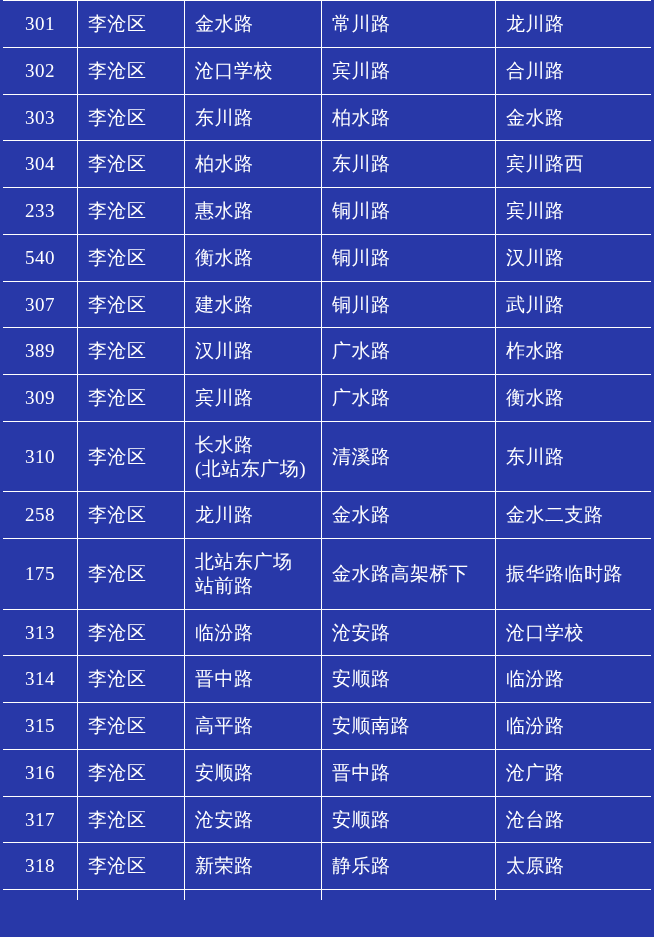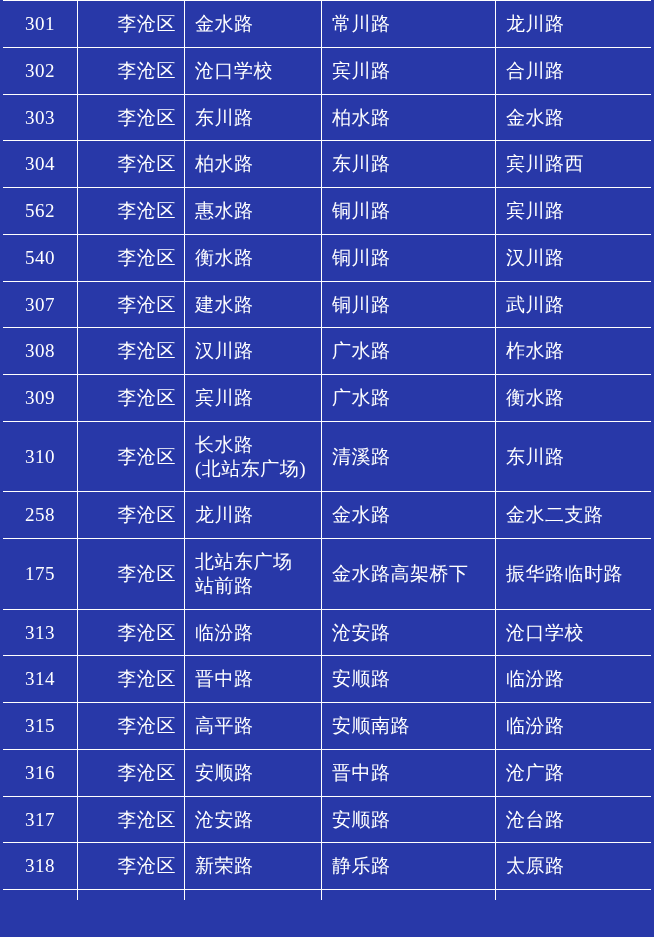--- a/index.html
+++ b/index.html
@@ -37,21 +37,20 @@
     letter-spacing: 0.5px;
   }
   td.col-no {
     width: 58px;
     text-align: center;
     padding-left: 0;
     padding-right: 0;
   }
   td.col-district {
     width: 88px;
-    text-align: right;
   }
   td.col-a {
     width: 118px;
   }
   td.col-b {
     width: 155px;
     font-family: Liberation Serif, serif;
   }
   td.col-c {
     width: 231px;
@@ -101,42 +100,42 @@
         <td class="col-c">金水路</td>
       </tr>
       <tr>
         <td class="col-no">304</td>
         <td class="col-district">李沧区</td>
         <td class="col-a">柏水路</td>
         <td class="col-b">东川路</td>
         <td class="col-c">宾川路西</td>
       </tr>
       <tr>
-        <td class="col-no">562</td>
+        <td class="col-no">233</td>
         <td class="col-district">李沧区</td>
         <td class="col-a">惠水路</td>
         <td class="col-b">铜川路</td>
         <td class="col-c">宾川路</td>
       </tr>
       <tr>
         <td class="col-no">540</td>
         <td class="col-district">李沧区</td>
         <td class="col-a">衡水路</td>
         <td class="col-b">铜川路</td>
         <td class="col-c">汉川路</td>
       </tr>
       <tr>
         <td class="col-no">307</td>
         <td class="col-district">李沧区</td>
         <td class="col-a">建水路</td>
         <td class="col-b">铜川路</td>
         <td class="col-c">武川路</td>
       </tr>
       <tr>
-        <td class="col-no">308</td>
+        <td class="col-no">389</td>
         <td class="col-district">李沧区</td>
         <td class="col-a">汉川路</td>
         <td class="col-b">广水路</td>
         <td class="col-c">柞水路</td>
       </tr>
       <tr>
         <td class="col-no">309</td>
         <td class="col-district">李沧区</td>
         <td class="col-a">宾川路</td>
         <td class="col-b">广水路</td>

